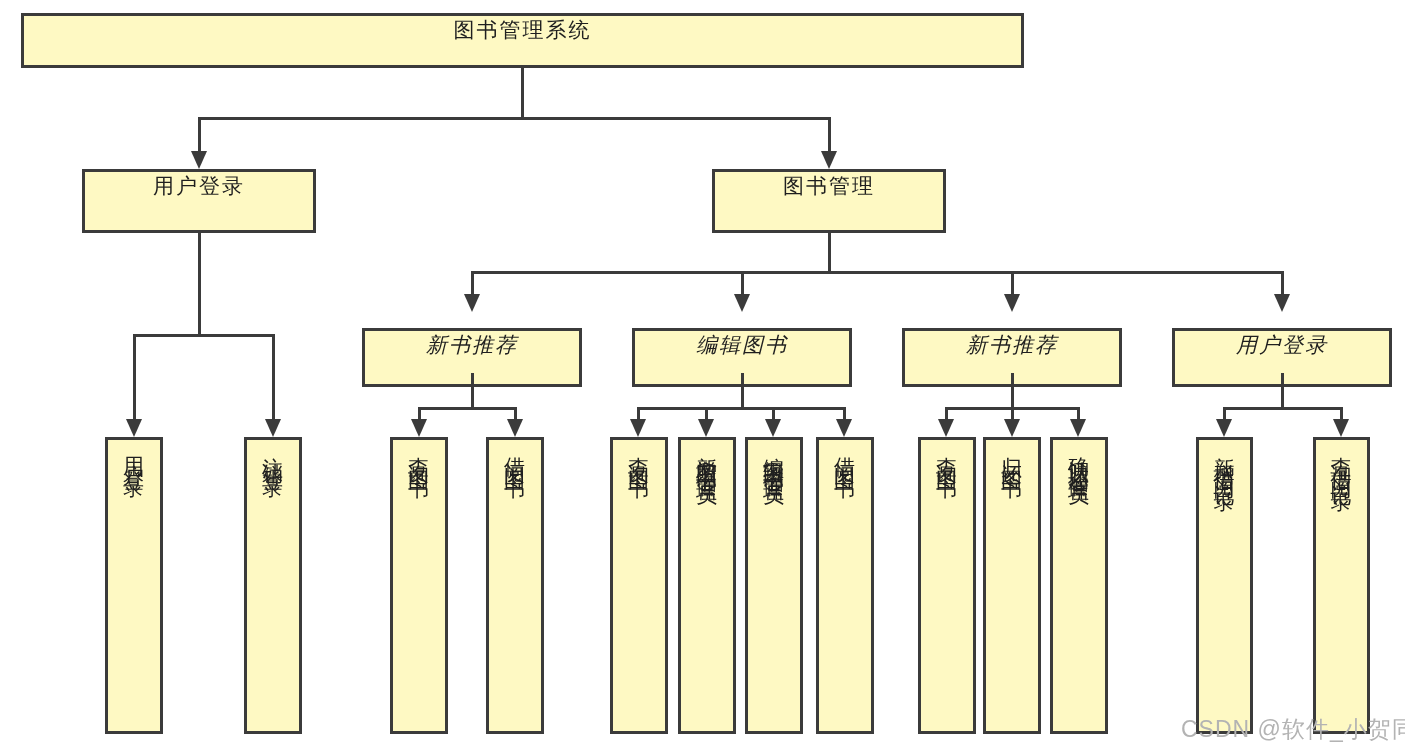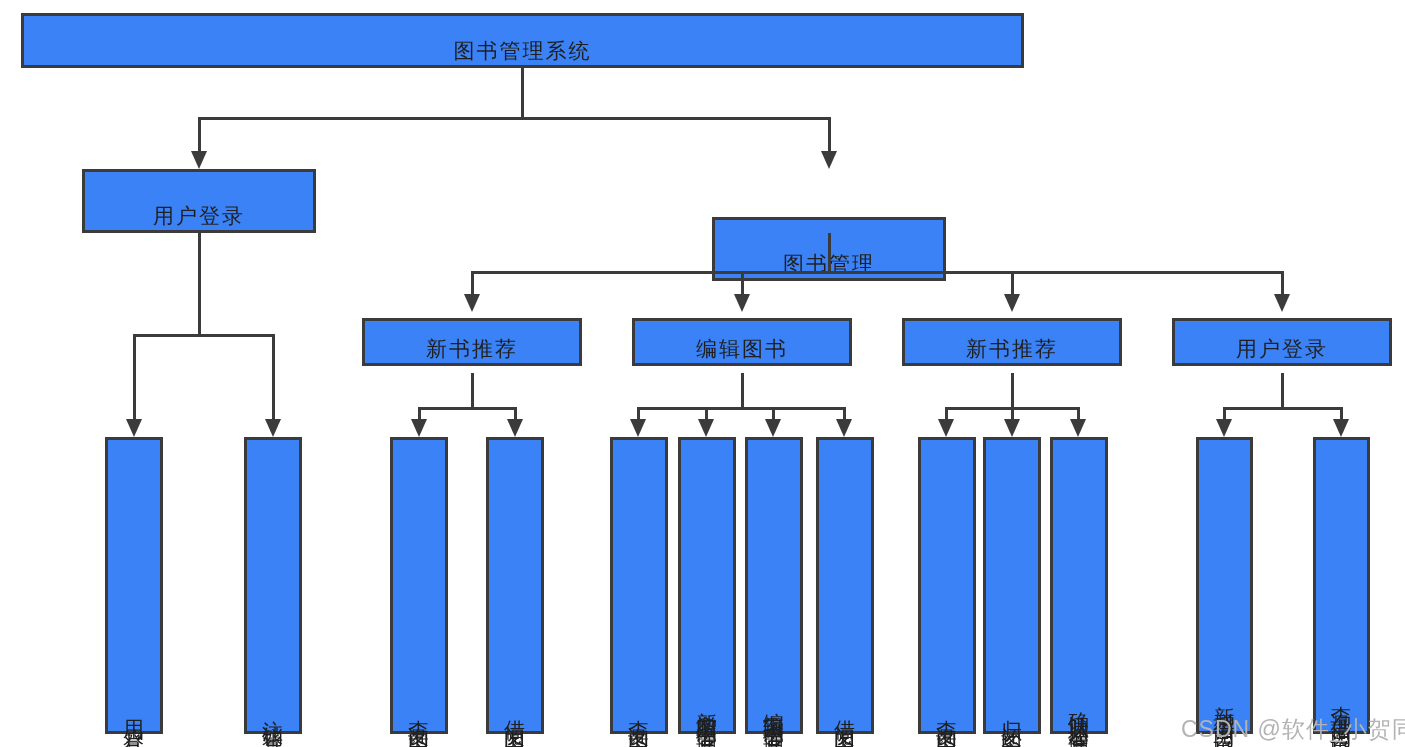--- a/index.html
+++ b/index.html
@@ -11,30 +11,30 @@
   body{font-family:"Liberation Sans","DejaVu Sans",sans-serif;}
   .stage{
     position:relative;
     width:1405px;height:747px;
     background:#fff;
     overflow:hidden;
   }
   .box{
     position:absolute;
     border:3px solid var(--line);
-    background:#3b82f6;
+    background:#fef9c3;
     box-sizing:border-box;
-    display:flex;align-items:flex-end;justify-content:center;
+    display:flex;align-items:flex-start;justify-content:center;
     color:var(--text);
   }
   .hbox{font-size:21px;letter-spacing:2px;}
   .root{left:21px;top:13px;width:1003px;height:55px;}
   .n-user{left:82px;top:169px;width:234px;height:64px;}
-  .n-book{left:712px;top:169px;width:234px;height:64px;margin-top:48px;}
-  .lvl3{top:318px;width:220px;height:48px;}
+  .n-book{left:712px;top:169px;width:234px;height:64px;}
+  .lvl3{top:328px;width:220px;height:59px;font-style:italic;}
   .l3-a{left:362px;} .l3-b{left:632px;} .l3-c{left:902px;} .l3-d{left:1172px;}
   .leaf{
     top:437px;width:58px;height:297px;
   }
   .leaf span{
     writing-mode:vertical-rl;
     text-orientation:mixed;
     font-size:21px;
     letter-spacing:7px;
     line-height:1;

